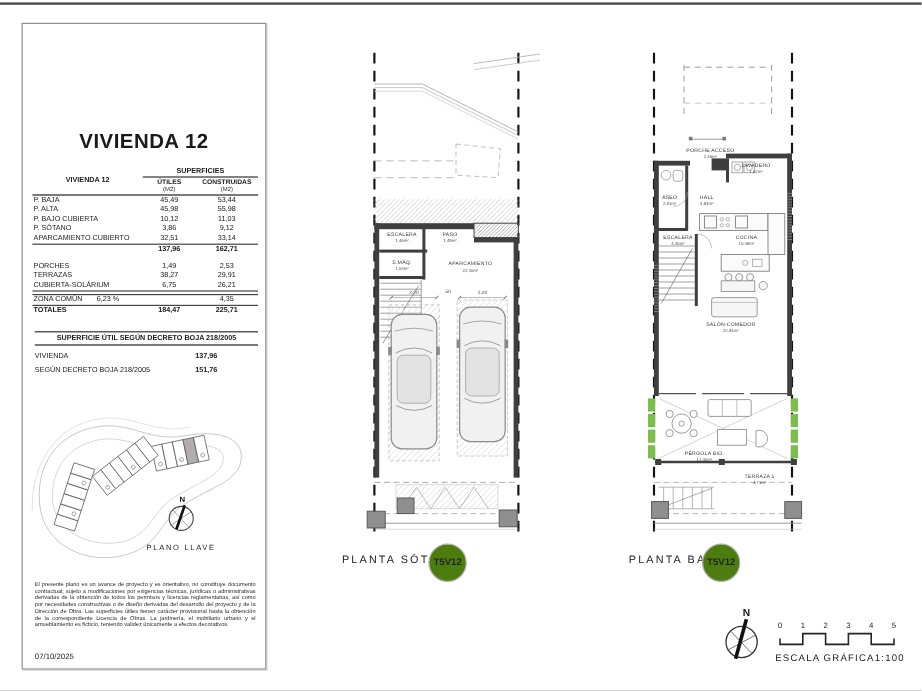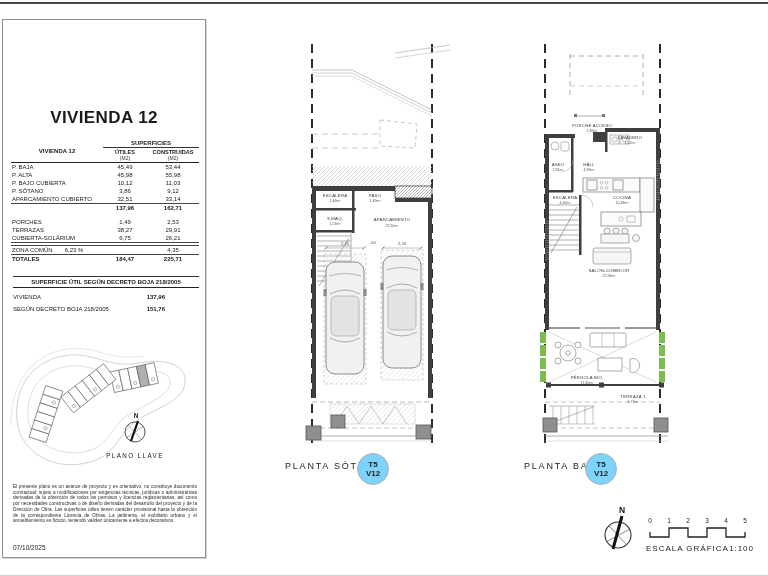--- a/index.html
+++ b/index.html
@@ -2,21 +2,21 @@
 <html><head>
 <meta charset="utf-8">
 <style>
   html,body{margin:0;padding:0;}
   body{width:768px;height:576px;background:#fff;position:relative;overflow:hidden;
        font-family:"Liberation Sans", sans-serif;color:#1a1a1a;}
   .topline{position:absolute;top:2px;left:0;width:768px;height:2px;background:#4a4a4a;}
   .botline{position:absolute;bottom:0;left:0;width:768px;height:1px;background:#cfcfcf;}
 
   
-  .panel{position:absolute;left:2px;top:19px;width:202px;height:537px;
+  .panel{position:absolute;left:18px;top:19px;width:202px;height:537px;
          border:1px solid #8f8f8f;box-shadow:1px 1px 0 #d8d8d8;background:#fff;}
   .vtitle{position:absolute;top:88px;left:0;width:100%;text-align:center;
           font-size:17px;font-weight:bold;letter-spacing:0.4px;}
   .tbl{position:absolute;left:8px;top:120px;width:188px;}
   .t-head{display:grid;grid-template-columns:92px 96px;}
   .t-name{display:flex;align-items:center;justify-content:center;font-size:6px;font-weight:bold;}
   .t-group{text-align:center;font-size:6px;font-weight:bold;border-bottom:1px solid #333;padding-bottom:1px;}
   .t-cols{display:grid;grid-template-columns:44px 52px;}
   .colh{text-align:center;font-size:5.6px;font-weight:bold;line-height:6px;padding-top:1px;}
   .colh .unit{display:block;font-weight:normal;font-size:5px;color:#333;}
@@ -38,22 +38,22 @@
 
   .siteplan{position:absolute;left:6px;top:322px;}
   .disclaimer{position:absolute;left:10px;right:8px;top:464px;font-size:4.7px;line-height:5.7px;
               text-align:justify;color:#2b2b2b;}
   .dateline{position:absolute;left:10px;bottom:6px;font-size:6.5px;color:#222;}
 
   
   .plan-svg{position:absolute;top:40px;}
   .plan-label{position:absolute;font-size:9px;letter-spacing:1.8px;color:#222;}
   .badge{position:absolute;width:30px;height:30px;border:1px solid #b0b0b0;border-radius:50%;
-         display:flex;flex-direction:column;align-items:center;justify-content:center;
-         font-size:8px;font-weight:600;line-height:1.15;color:#222;background:#7dd3fc;}
+         display:flex;flex-direction:row;align-items:center;justify-content:center;
+         font-size:8px;font-weight:600;line-height:1.15;color:#222;background:#4d7c0f;}
 
   
   text{font-family:"Liberation Sans", sans-serif;}
   .rn{font-size:4.3px;fill:#3a3a3a;text-anchor:middle;letter-spacing:0.2px;}
   .ra{font-size:3.6px;fill:#555;text-anchor:middle;}
   .dim{font-size:4px;fill:#444;text-anchor:middle;}
 
   
   .compass{position:absolute;left:598px;top:503px;}
   .scalebar{position:absolute;left:646px;top:514px;}

